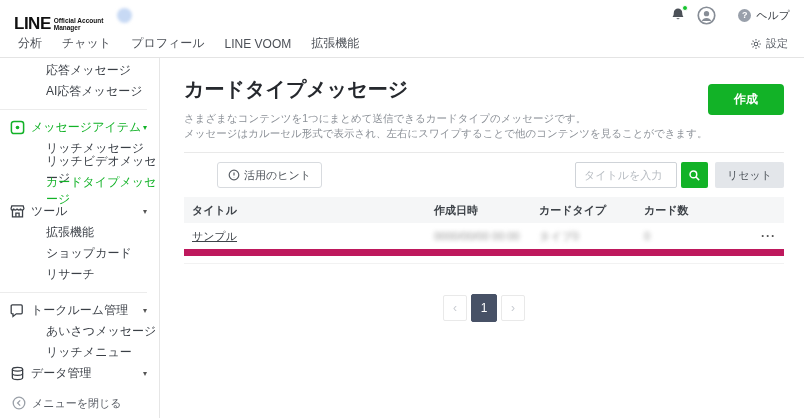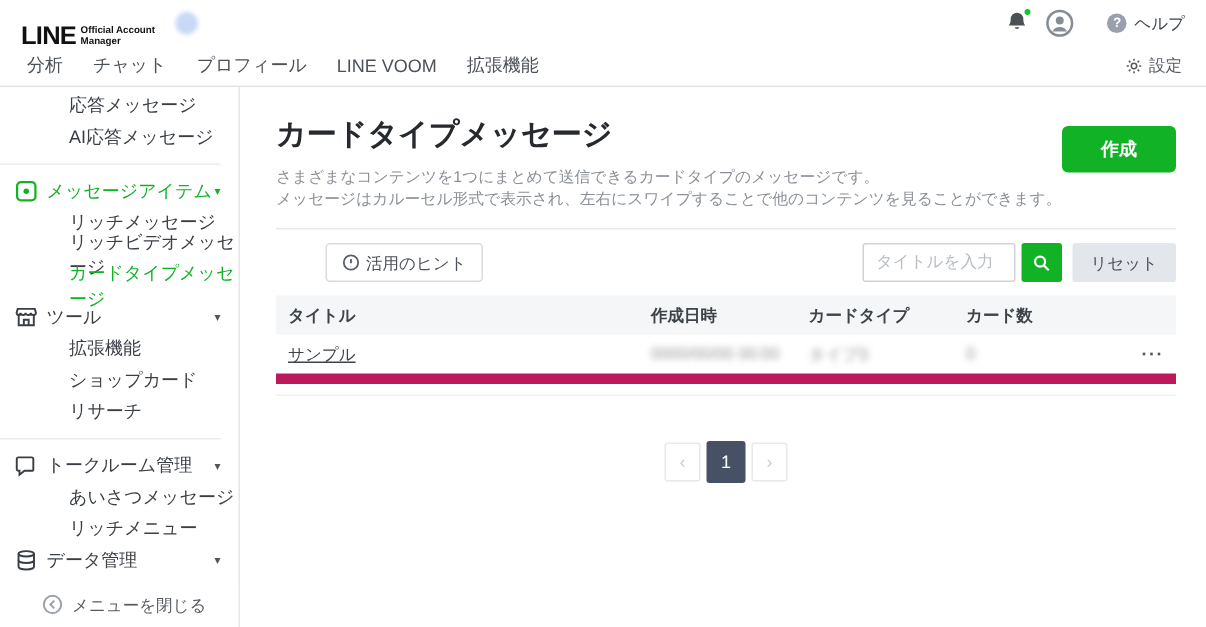--- a/index.html
+++ b/index.html
@@ -38,21 +38,21 @@
   .side-menu { padding-top:2px; }
   .side-item { height:21px; display:flex; align-items:center; font-size:12px; color:#3a3f46; cursor:pointer; }
   .side-sub { padding-left:46px; }
   .side-section { padding-left:10px; }
   .side-icon { width:15px; height:15px; margin-right:6px; display:flex; align-items:center; }
   .side-caret { margin-left:auto; margin-right:12px; font-size:8px; color:#555; }
   .side-item.active { color:#12b227; }
   .side-item.active .side-caret { color:#12b227; }
   .side-divider { border-top:1px solid #ececec; margin:7px 12px 7px 0; }
   .close-menu { position:absolute; bottom:0; left:0; right:0; height:30px; background:#fff; display:flex; align-items:center;
-    padding-left:28px; font-size:11px; color:#565b63; cursor:pointer; z-index:3; }
+    padding-left:12px; font-size:11px; color:#565b63; cursor:pointer; z-index:3; }
   .close-menu-label { margin-left:6px; }
 
   
   .main { position:relative; flex:1; background:#fff; padding:0 20px 0 24px; overflow:hidden; }
   .page-title { margin-top:18px; font-size:20px; font-weight:700; color:#26292e; }
   .create-btn { position:absolute; top:26px; right:20px; background:#12b227; color:#fff; border:none; border-radius:4px;
     font-size:12px; font-weight:600; padding:7px 26px; cursor:pointer; font-family:inherit; }
   .desc { margin-top:8px; font-size:10.5px; color:#8b9097; line-height:15px; }
   .section-divider { border-top:1px solid #e9e9e9; margin-top:11px; }
 

